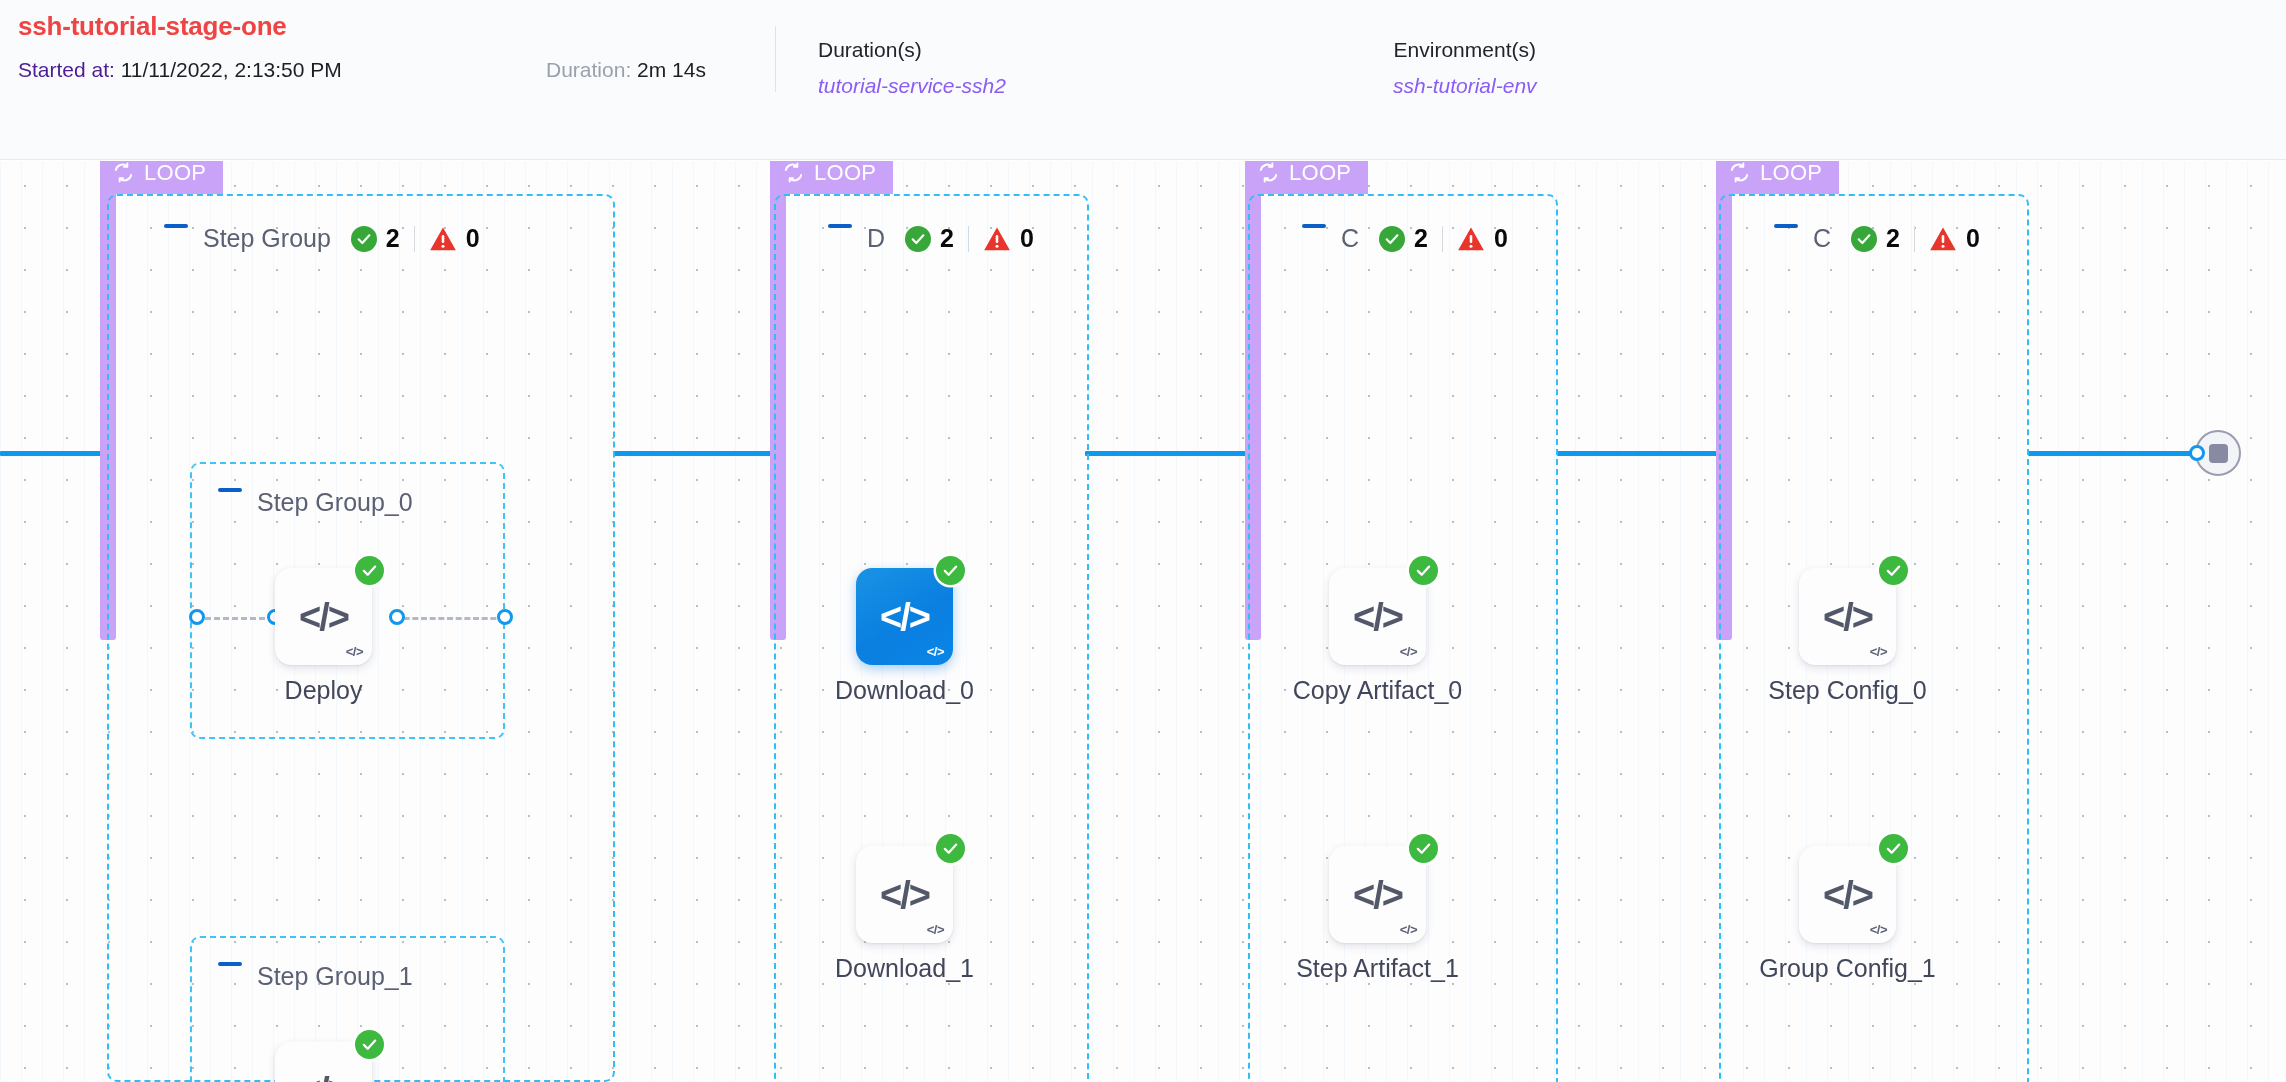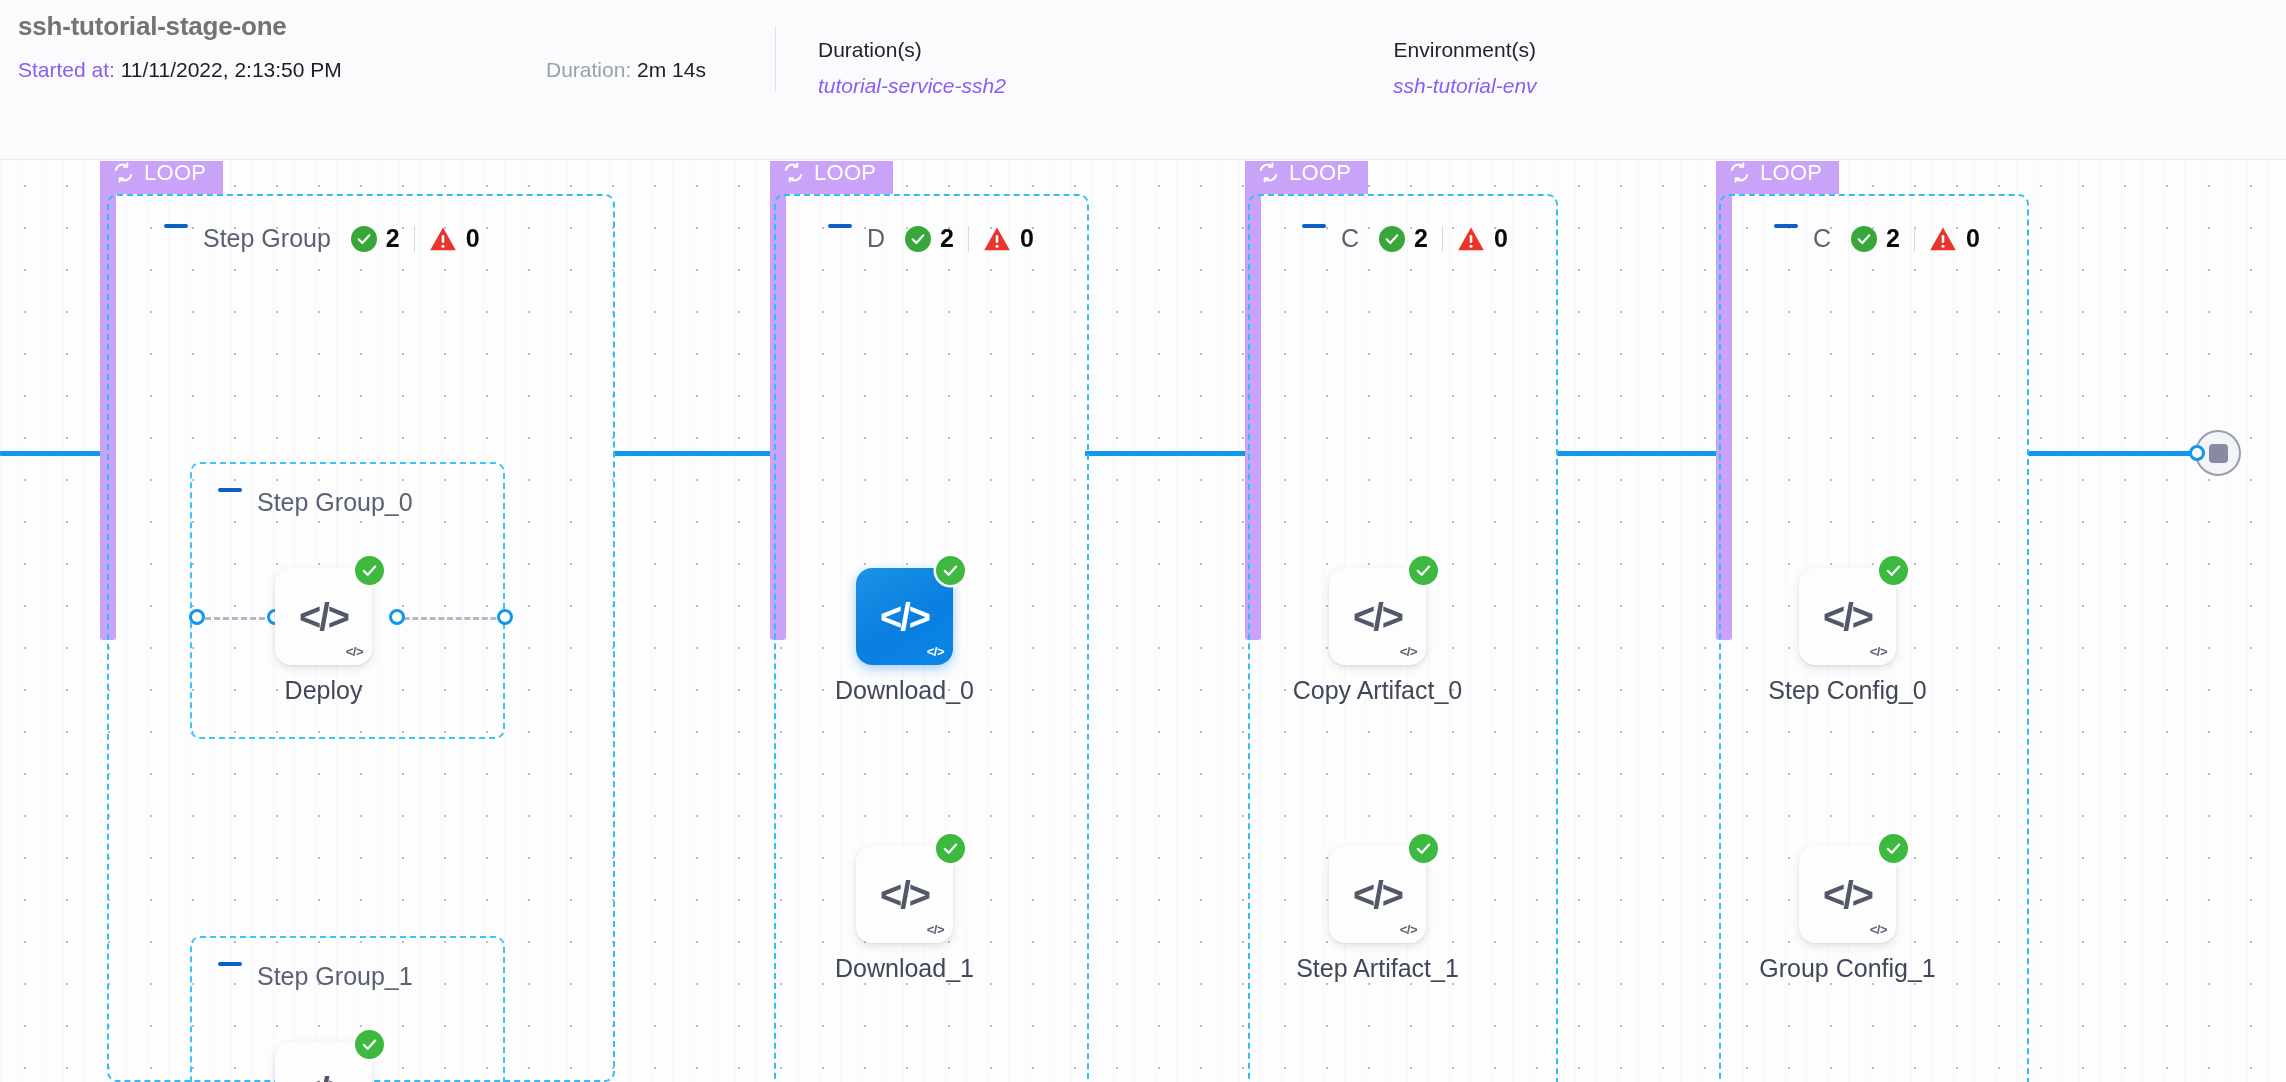--- a/index.html
+++ b/index.html
@@ -12,28 +12,28 @@
 
   
   .exec-header {
     position: absolute; left: 0; top: 0;
     width: 2286px; height: 160px;
     background: #fafbfc;
     border-bottom: 1px solid #e7eaee;
   }
   .stage-title {
     position: absolute; left: 18px; top: 11px;
-    font-size: 26px; font-weight: bold; color: #737373;
+    font-size: 26px; font-weight: bold; color: #ef4444;
     letter-spacing: -0.2px;
   }
   .started-row {
     position: absolute; left: 18px; top: 58px;
     font-size: 21px; white-space: nowrap;
   }
-  .started-label { color: #8b5cf6; }
+  .started-label { color: #4c1d95; }
   .started-value { color: #1c1e23; }
   .duration-row {
     position: absolute; left: 546px; top: 58px;
     font-size: 21px; white-space: nowrap; text-align: right;
   }
   .duration-label { color: #9aa1ae; }
   .duration-value { color: #1c1e23; }
   .hdr-divider {
     position: absolute; left: 775px; top: 26px;
     width: 1px; height: 66px; background: #dfe3e9;

